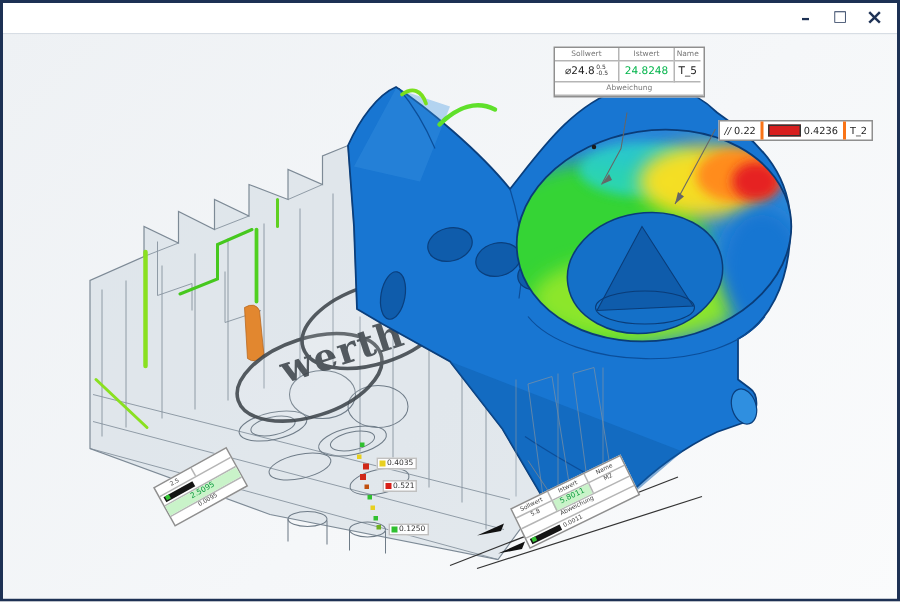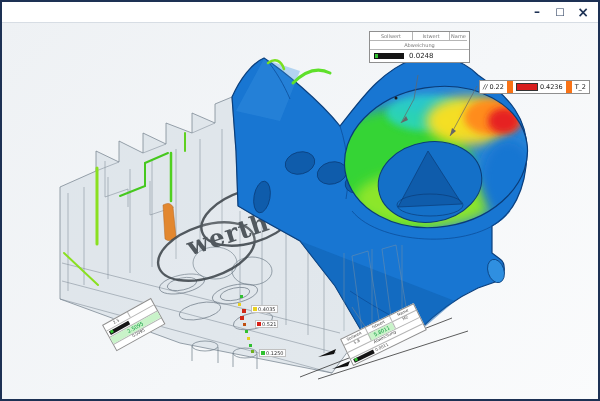--- a/index.html
+++ b/index.html
@@ -29,21 +29,21 @@
   .mt-dev-label{font-size:5px;color:#777;text-align:center;border-bottom:1px solid #b5b5b5;padding:1px 0;}
   .mt-bar-row{display:flex;align-items:center;gap:5px;padding:2px 4px;}
   .tolbar{width:30px;height:6px;background:#151515;position:relative;}
   .tolbar::before{content:"";position:absolute;left:1px;top:1px;width:3px;height:4px;background:#35c435;}
   .mt-dev-val{font-size:7px;color:#222;}
 
   
   .callout{position:absolute;left:477px;top:57px;display:flex;height:12px;background:#fff;
            border:1px solid #8f8f8f;align-items:stretch;font-size:6.5px;color:#222;}
   .co-cell{display:flex;align-items:center;padding:0 3px;gap:2px;}
-  .co-cell + .co-cell{border-left:6px solid #f97316;}
+  .co-cell + .co-cell{border-left:2px solid #f97316;}
   .redbar{width:20px;height:6px;background:#d81e1e;border:0.5px solid #333;}
 
   
   .pt-label{position:absolute;display:flex;align-items:center;gap:1px;background:rgba(255,255,255,.92);
             border:0.5px solid #c0c0c0;font-size:5px;color:#333;padding:0 1px;line-height:1.2;}
   .sq{width:4px;height:4px;display:inline-block;}
   .sq-y{background:#e8d020;} .sq-r{background:#d82018;} .sq-g{background:#30c030;}
 
   
   .mini{position:absolute;background:#fff;border:0.5px solid #8f8f8f;color:#444;
@@ -214,25 +214,32 @@
         <path d="M368,330 L352,306 M140,332 L152,312" stroke="#888" stroke-width="0.5"></path>
       </g>
     </svg>
 
     <div class="meas-table">
       <div class="mt-row">
         <div class="mt-h">Sollwert</div>
         <div class="mt-h">Istwert</div>
         <div class="mt-h">Name</div>
       </div>
+      <div class="mt-row">
+        <div class="mt-v">
+          <span>⌀24.8</span>
+          <span class="tolstack">
+            <span>0.5</span>
+            <span>-0.5</span>
+          </span>
+        </div>
+        <div class="mt-v green-val">24.8248</div>
+        <div class="mt-v">T_5</div>
+      </div>
       <div class="mt-dev-label">Abweichung</div>
-      <div class="mt-bar-row">
-        <span class="tolbar"></span>
-        <span class="mt-dev-val">0.0248</span>
-      </div>
     </div>
 
     <div class="callout">
       <div class="co-cell">
         <span style="font-style:italic;">//</span>
         <span>0.22</span>
       </div>
       <div class="co-cell">
         <span class="redbar"></span>
         <span>0.4236</span>

